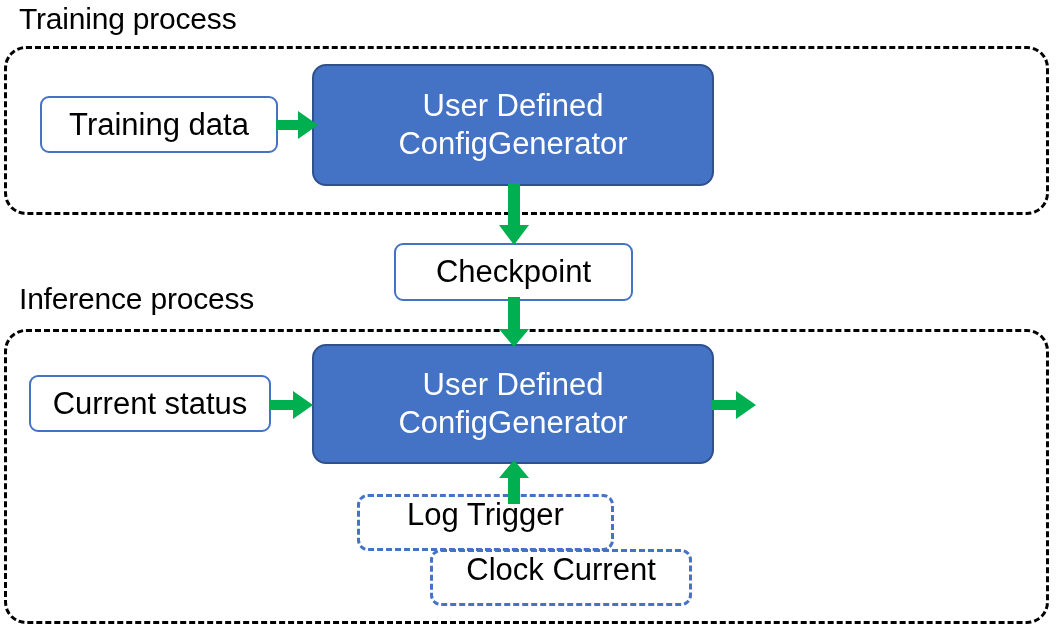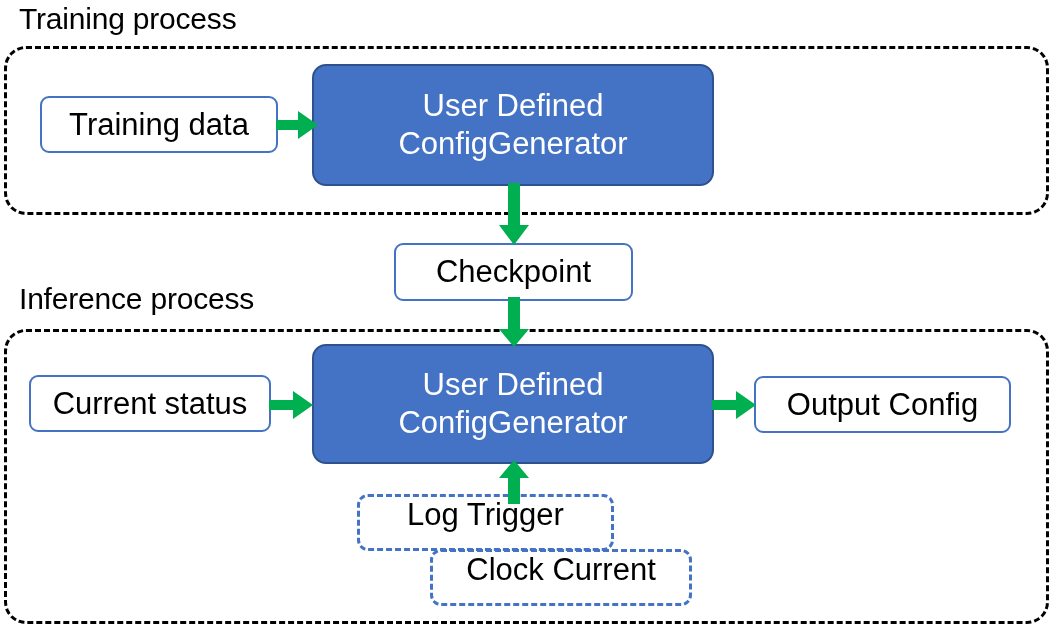--- a/index.html
+++ b/index.html
@@ -136,23 +136,20 @@
 
   <div class="node-box" id="box-checkpoint">
     <span>Checkpoint</span>
   </div>
 
   <div class="node-blue" id="box-udcg-inference">
     <span>User Defined</span>
     <span>ConfigGenerator</span>
   </div>
 
-  <div class="node-box" id="box-output-config">
-    <span>Output Config</span>
-  </div>
 
   <div class="trigger-box" id="box-log-trigger">
     <span>Log Trigger</span>
   </div>
 
   <div class="trigger-box" id="box-clock-trigger">
     <span>Clock Current</span>
   </div>
 
   <div class="arrow" id="arrow-training-data-to-udcg">

